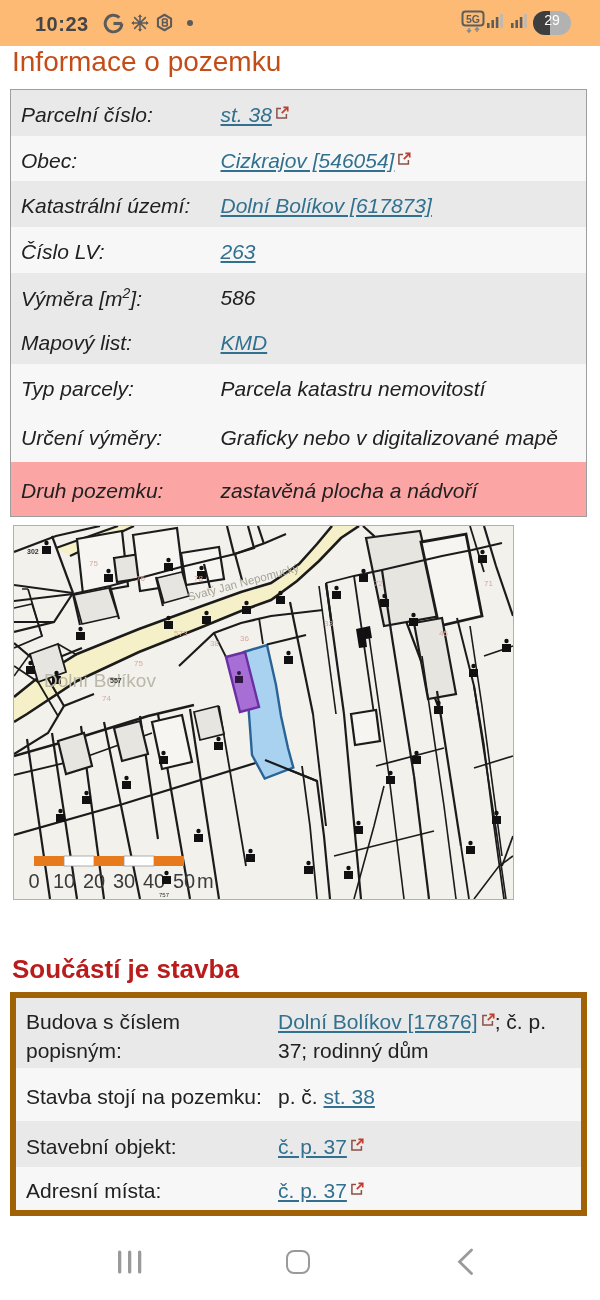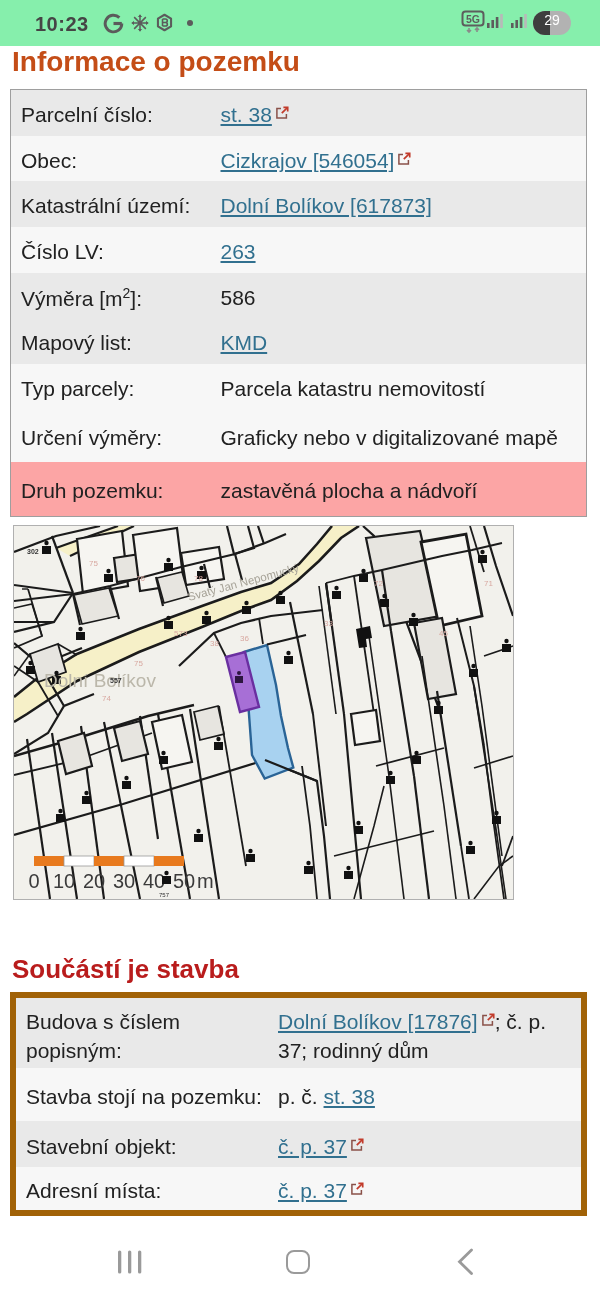--- a/index.html
+++ b/index.html
@@ -7,21 +7,21 @@
   .abs { position:absolute; }
   .link { color:#31708f; text-decoration:underline; }
   table.info { border-collapse:collapse; width:577px; }
   table.info td { font-size:21px; color:#212121; vertical-align:middle; padding:5px 0 0 0; }
   table.info td.lbl { padding-left:10px; }
   svg.ext { vertical-align:2px; margin-left:3px; }
 </style>
 </head>
 <body>
 
-<div class="abs" style="left:0;top:0;width:600px;height:46px;background:#86efac;">
+<div class="abs" style="left:0;top:0;width:600px;height:46px;background:#fdba74;">
 
   <div class="abs" style="left:35px;top:13px;font-size:20px;font-weight:bold;color:#454545;letter-spacing:0.5px;">10:23</div>
 
   <svg class="abs" style="left:103px;top:13px;" width="21" height="21" viewBox="0 0 24 24">
       <path fill="none" stroke="#5b5b5b" stroke-width="3.4" d="M21.5 12a9.5 9.5 0 1 1-2.8-6.7"></path>
       <path stroke="#5b5b5b" stroke-width="3.6" d="M12 12h9.5"></path>
     </svg>
 
   <svg class="abs" style="left:131px;top:14px;" width="18" height="18" viewBox="0 0 24 24" stroke="#5b5b5b" stroke-width="2" fill="none">
       <path d="M12 1v22M1 12h22M4.2 4.2l15.6 15.6M19.8 4.2L4.2 19.8"></path>
@@ -55,23 +55,23 @@
       <rect x="8.8" y="5" width="2.6" height="11" fill="#5d5d5d"></rect>
       <rect x="13.2" y="2" width="2.6" height="14" fill="#b9b9b9"></rect>
     </svg>
 
   <div class="abs" style="left:533px;top:11px;width:38px;height:24px;border-radius:12px;background:#b2b2b2;overflow:hidden;">
     <div class="abs" style="left:0;top:0;width:17px;height:24px;background:#3e3e3e;"></div>
     <div class="abs" style="left:0;top:1px;width:38px;text-align:center;font-size:14px;font-weight:normal;color:#ffffff;">29</div>
   </div>
 </div>
 
-<div class="abs" style="left:12px;top:45px;width:560px;height:34px;line-height:34px;font-size:28px;font-weight:bold;color:#c44d17;">Informace o pozemku</div>
-
-<div class="abs" style="left:10px;top:89px;">
+<div class="abs" style="left:12px;top:45px;width:560px;height:34px;line-height:34px;font-size:28px;font-weight:normal;color:#c44d17;">Informace o pozemku</div>
+
+<div class="abs" style="left:10px;top:89px;font-style:italic;">
 <table class="info" style="border:1px solid #9e9e9e;">
 
   <tbody>
         <tr style="height:46px;background:#e9e9e9;">
           <td class="lbl" style="width:210px;">Parcelní číslo:</td>
           <td><span class="link">st. 38</span><svg class="ext" width="14" height="14" viewBox="0 0 14 14" fill="none">
               <path d="M6 2.6H1.9V12.1H11.4V8" stroke="#8a5149" stroke-width="1.5"></path>
               <path d="M6.8 7.2L12.4 1.6" stroke="#c23b2b" stroke-width="1.7"></path>
               <path d="M8.4 1.3H12.7V5.6" stroke="#c23b2b" stroke-width="1.7"></path>
             </svg></td>

